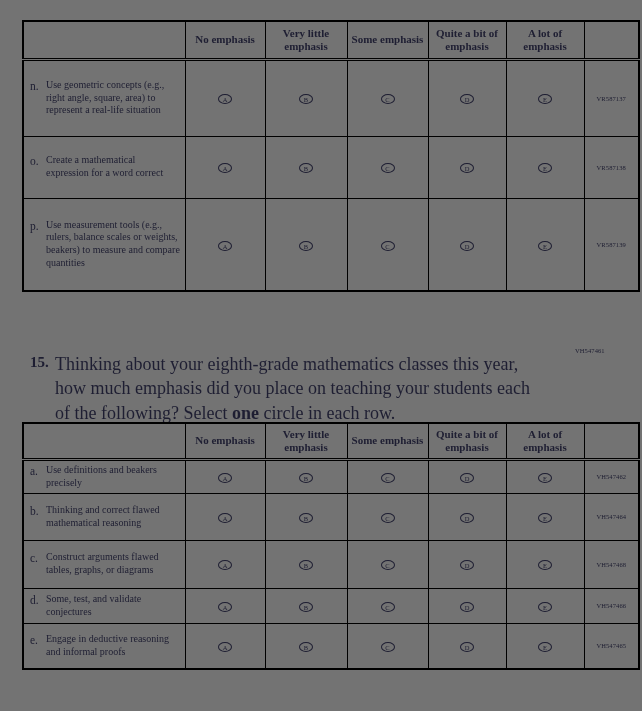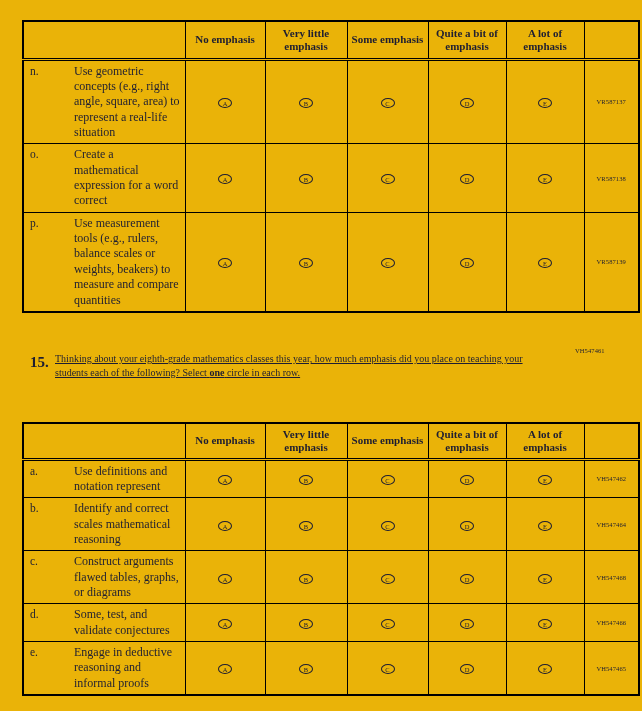--- a/index.html
+++ b/index.html
@@ -4,21 +4,21 @@
 <style>
   * { margin: 0; padding: 0; box-sizing: border-box; }
   html, body { background: #ffffff; }
   body {
     width: 642px; height: 711px;
     font-family: "Liberation Serif", "DejaVu Serif", serif;
     color: #1e1e32;
     position: relative;
     overflow: hidden;
   }
-  .page { position: absolute; inset: 0; background: #eab308; }
+  .page { position: absolute; inset: 0; background: #737373; }
 
   
   table.survey {
     position: absolute;
     left: 22px;
     width: 616px;
     border-collapse: collapse;
     table-layout: fixed;
     border: 2px solid #000000;
   }
@@ -61,23 +61,22 @@
 
   td.label-cell { vertical-align: top; padding: 3px 4px 3px 6px; }
   .label-wrap { display: flex; align-items: flex-start; }
   .row-letter {
     flex: 0 0 16px;
     font-size: 11.5px;
     line-height: 1.28;
   }
   .row-text {
     flex: 1;
-    font-size: 12px;
+    font-size: 10px;
     line-height: 1.28;
-    margin-left: 28px;
   }
 
   td.bc { text-align: center; }
   .bubble {
     display: inline-block;
     width: 14px; height: 10px;
     border: 1px solid #1e1e32;
     border-radius: 50%;
     font-size: 6.5px;
     line-height: 9px;
@@ -103,23 +102,22 @@
   }
   .q-num {
     flex: 0 0 25px;
     font-weight: bold;
     font-size: 15px;
     line-height: 1.35;
   }
   .q-text {
     flex: 1;
     max-width: 492px;
-    font-size: 10px;
+    font-size: 18px;
     line-height: 1.35;
-    text-decoration: underline;
   }
   #q15-code {
     position: absolute;
     left: 575px; top: 347px;
     font-size: 6.5px;
     letter-spacing: 0.1px;
   }
 </style>
 </head>
 <body>
@@ -222,35 +220,35 @@
         <th>Quite a bit of emphasis</th>
         <th>A lot of emphasis</th>
         <th></th>
       </tr>
     </thead>
     <tbody>
       <tr class="t2-r0">
         <td class="label-cell">
           <div class="label-wrap">
             <span class="row-letter">a.</span>
-            <span class="row-text">Use definitions and notation represent</span>
+            <span class="row-text">Use definitions and beakers precisely</span>
           </div>
         </td>
         <td class="bc"><span class="bubble">A</span></td>
         <td class="bc"><span class="bubble">B</span></td>
         <td class="bc"><span class="bubble">C</span></td>
         <td class="bc"><span class="bubble">D</span></td>
         <td class="bc"><span class="bubble">E</span></td>
         <td class="code-cell">VH547462</td>
       </tr>
       <tr class="t2-r1">
         <td class="label-cell">
           <div class="label-wrap">
             <span class="row-letter">b.</span>
-            <span class="row-text">Identify and correct scales mathematical reasoning</span>
+            <span class="row-text">Thinking and correct flawed mathematical reasoning</span>
           </div>
         </td>
         <td class="bc"><span class="bubble">A</span></td>
         <td class="bc"><span class="bubble">B</span></td>
         <td class="bc"><span class="bubble">C</span></td>
         <td class="bc"><span class="bubble">D</span></td>
         <td class="bc"><span class="bubble">E</span></td>
         <td class="code-cell">VH547464</td>
       </tr>
       <tr class="t2-r2">

